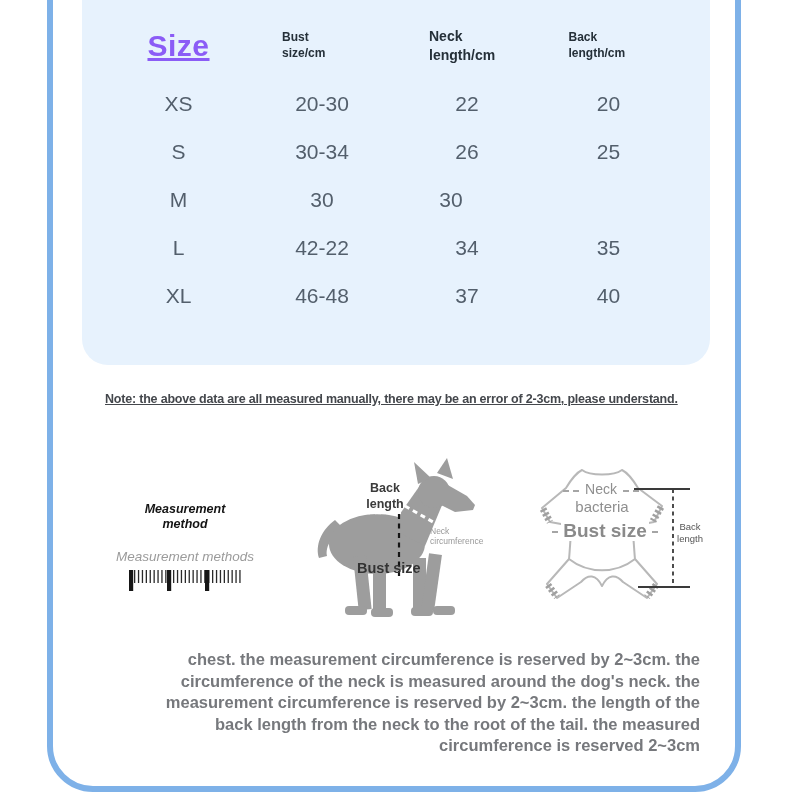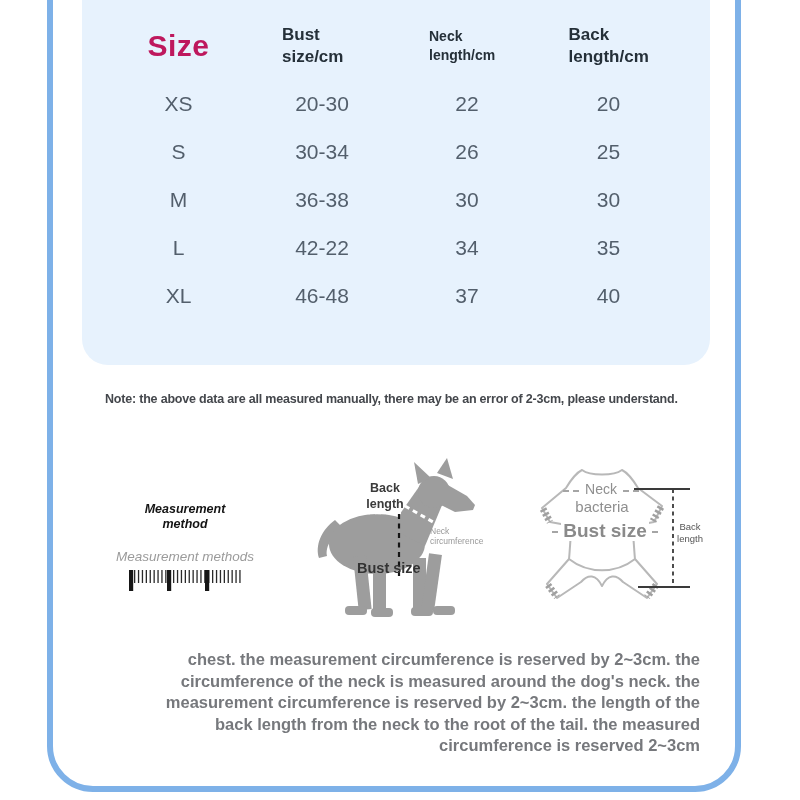--- a/index.html
+++ b/index.html
@@ -16,28 +16,28 @@
   .size-panel {
     position:absolute; left:82px; top:0; width:628px; height:365px;
     background:#e7f2fd; border-radius:0 0 26px 26px;
     padding-top:12px; box-sizing:border-box;
   }
   .t-row { display:grid; grid-template-columns:167px 146px 144px 171px; height:48px; align-items:center; }
   .t-row.header { height:68px; }
   .c { text-align:center; font-size:21px; color:#535f6c; }
   .c1 { padding-left:26px; }
   .c4 { padding-right:32px; }
-  .h-size { font-size:30px; font-weight:bold; color:#be185d; letter-spacing:0.5px; }
-  .hblk { display:inline-block; text-align:left; font-weight:bold; color:#253039; line-height:1.3; width:80px; font-size:17px; }
+  .h-size { font-size:30px; font-weight:bold; color:#8b5cf6; letter-spacing:0.5px;text-decoration:underline; }
+  .hblk { display:inline-block; text-align:left; font-weight:bold; color:#253039; line-height:1.3; width:80px; font-size:12px; }
   .hblk.small { font-size:14px; width:76px; }
   .hblk span { display:block; }
   
   .note {
     position:absolute; left:105px; top:392px; width:620px; white-space:nowrap;
-    font-size:12.5px; font-weight:bold; color:#44474c; letter-spacing:-0.2px;
+    font-size:12.5px; font-weight:bold; color:#44474c; letter-spacing:-0.2px;text-decoration:underline;
   }
   
   .mm-block { position:absolute; left:108px; top:502px; width:154px; text-align:center;font-style:italic; }
   .mm-title { font-size:12.5px; font-weight:bold; color:#141414; line-height:15px; }
   .mm-sub { margin-top:17px; font-size:13.5px; color:#9b9b9b; }
   .mm-ruler { margin-top:6px; }
   
   .dog-wrap { position:absolute; left:315px; top:458px; width:165px; height:162px; }
   .dog-back-label { position:absolute; left:352px; top:480px; width:66px; text-align:center;
     font-size:12.5px; font-weight:600; color:#3b3b3b; line-height:16px; }
@@ -101,21 +101,20 @@
       <div class="c c4">20</div>
     </div>
     <div class="t-row">
       <div class="c c1">S</div>
       <div class="c">30-34</div>
       <div class="c">26</div>
       <div class="c c4">25</div>
     </div>
     <div class="t-row">
       <div class="c c1">M</div>
-      <div class="c">36-38</div>
       <div class="c">30</div>
       <div class="c c4">30</div>
     </div>
     <div class="t-row">
       <div class="c c1">L</div>
       <div class="c">42-22</div>
       <div class="c">34</div>
       <div class="c c4">35</div>
     </div>
     <div class="t-row">

